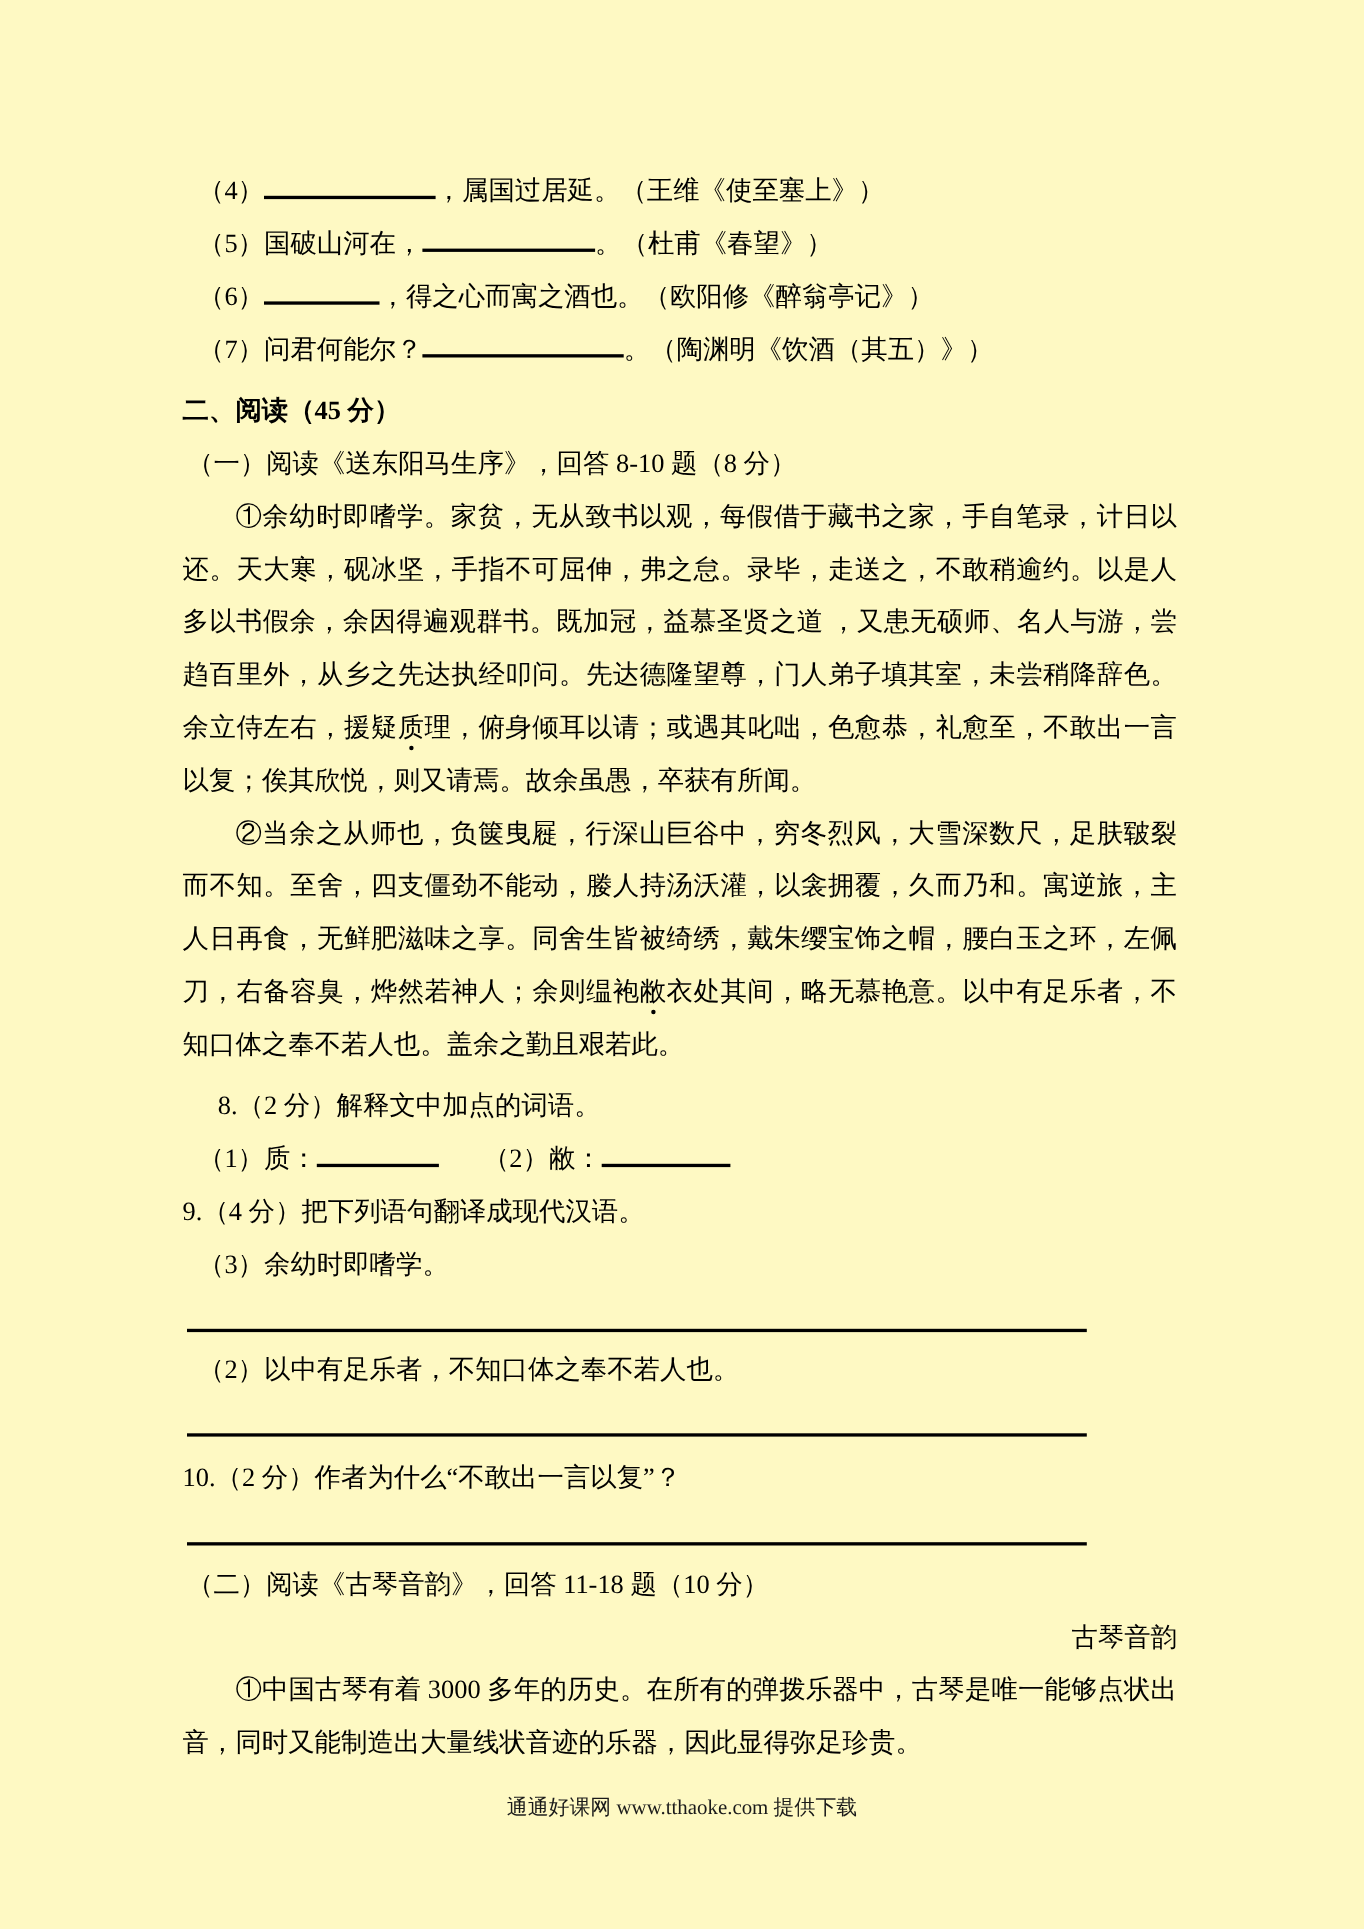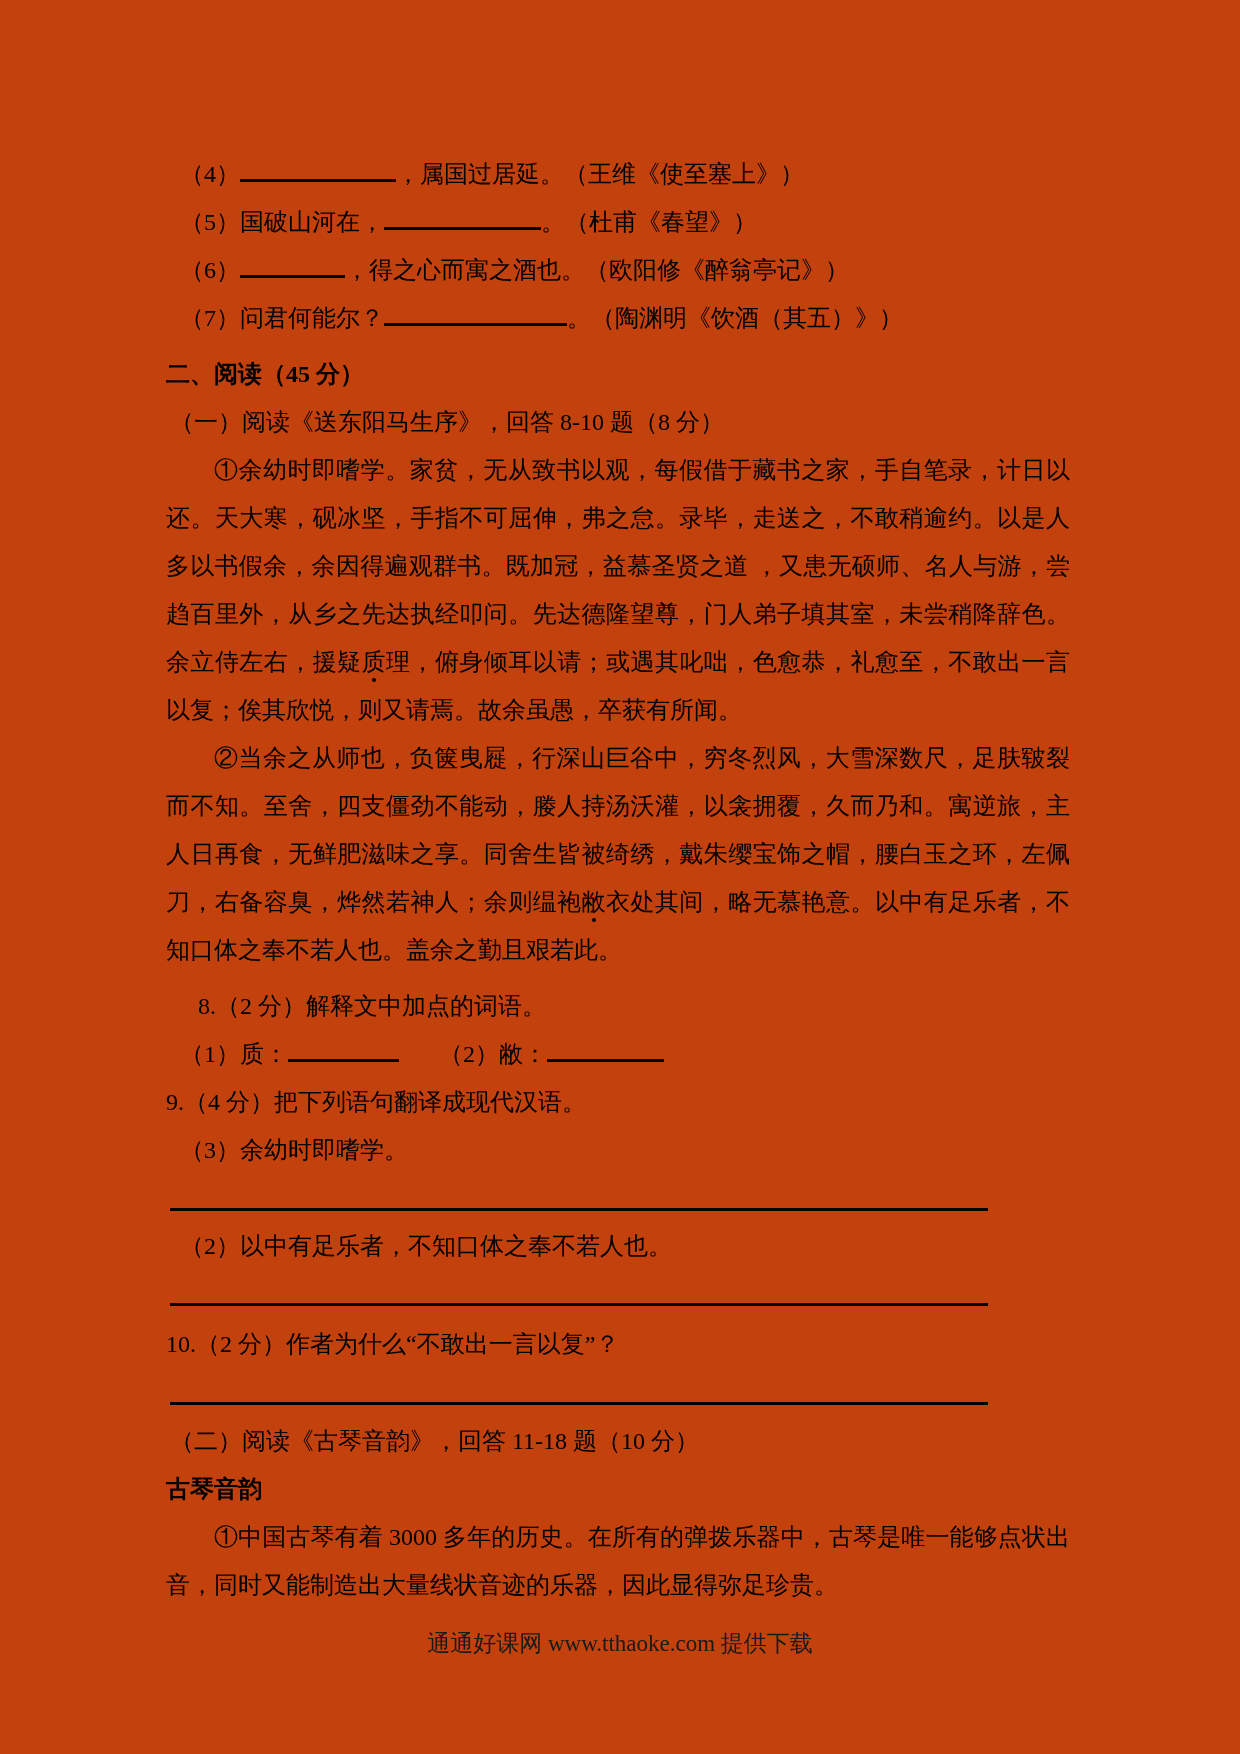--- a/index.html
+++ b/index.html
@@ -5,21 +5,21 @@
   html, body {
     margin: 0;
     padding: 0;
     background: #ffffff;
   }
   .page {
     position: relative;
     width: 1240px;
     height: 1754px;
     margin: 0 auto;
-    background: #c2410c;
+    background: #fef9c3;
     color: #000000;
     font-family: "Liberation Serif", "DejaVu Serif", serif;
     font-size: 24px;
     line-height: 48px;
     box-sizing: border-box;
     padding: 150px 170px 0 166px;
     overflow: hidden;
   }
   .fill-line { padding-left: 14px; white-space: nowrap; }
   .blank {
@@ -63,28 +63,28 @@
     border-top: 3px solid #000;
     height: 0;
     width: 818px;
     margin: 34px 0 0 4px;
   }
   .rule-2 { margin-top: 33px; }
   .rule-3 { margin-top: 34px; }
   .after-rule-1 { margin-top: 11px; }
   .after-rule-2 { margin-top: 14px; }
   .after-rule-3 { margin-top: 12px; }
-  .essay-title { text-align: left; font-weight: bold; }
+  .essay-title { text-align: right; }
   .footer {
     position: absolute;
     left: 0;
     right: 0;
     top: 1620px;
     text-align: center;
-    font-size: 23px;
+    font-size: 19px;
     color: #1a1a1a;
   }
 </style>
 </head>
 <body>
 
 <div class="page">
 
   <div class="fill-line"><span>（4）</span><span class="blank w156"></span><span>，属国过居延。（王维《使至塞上》）</span></div>
 

